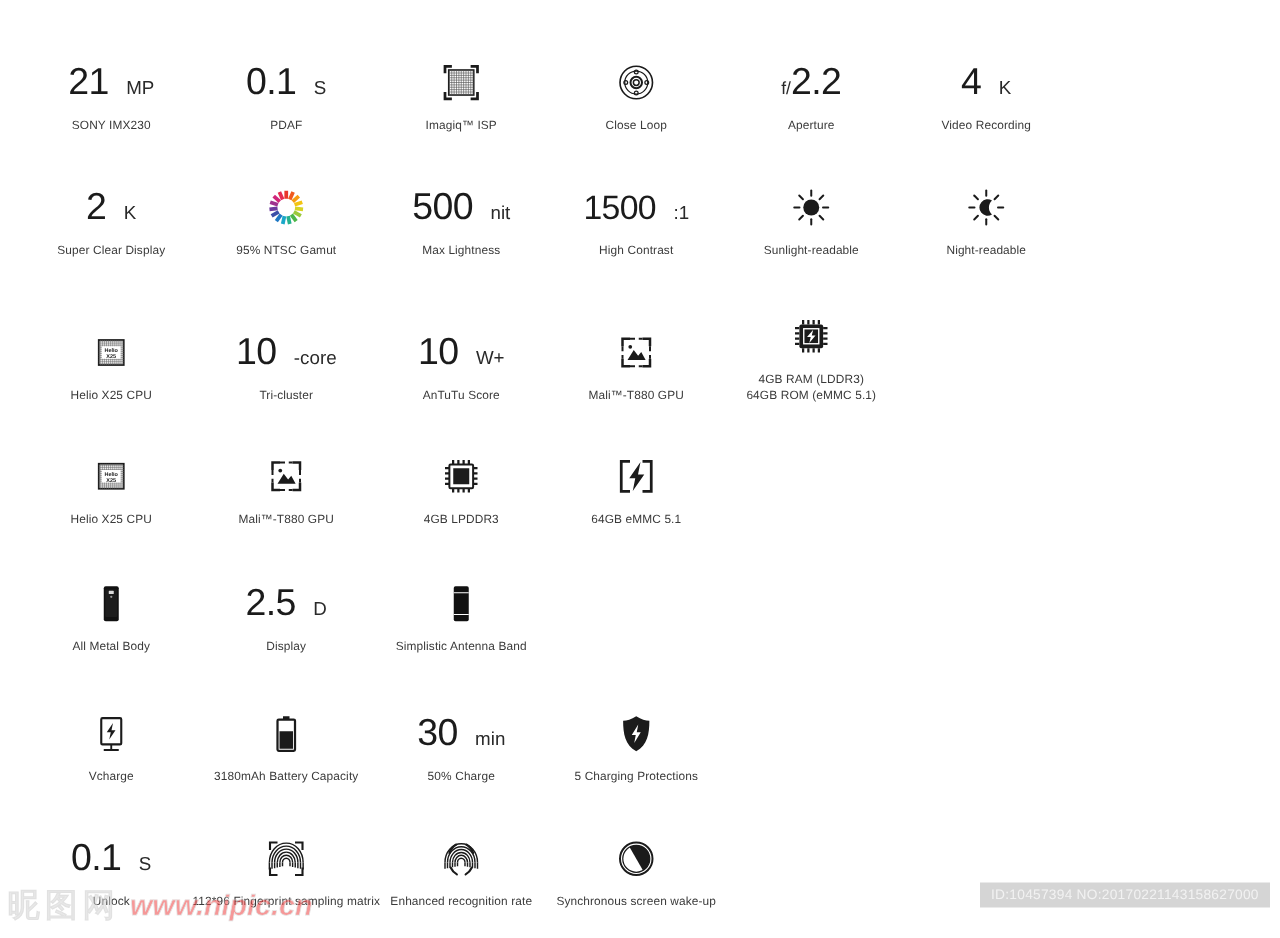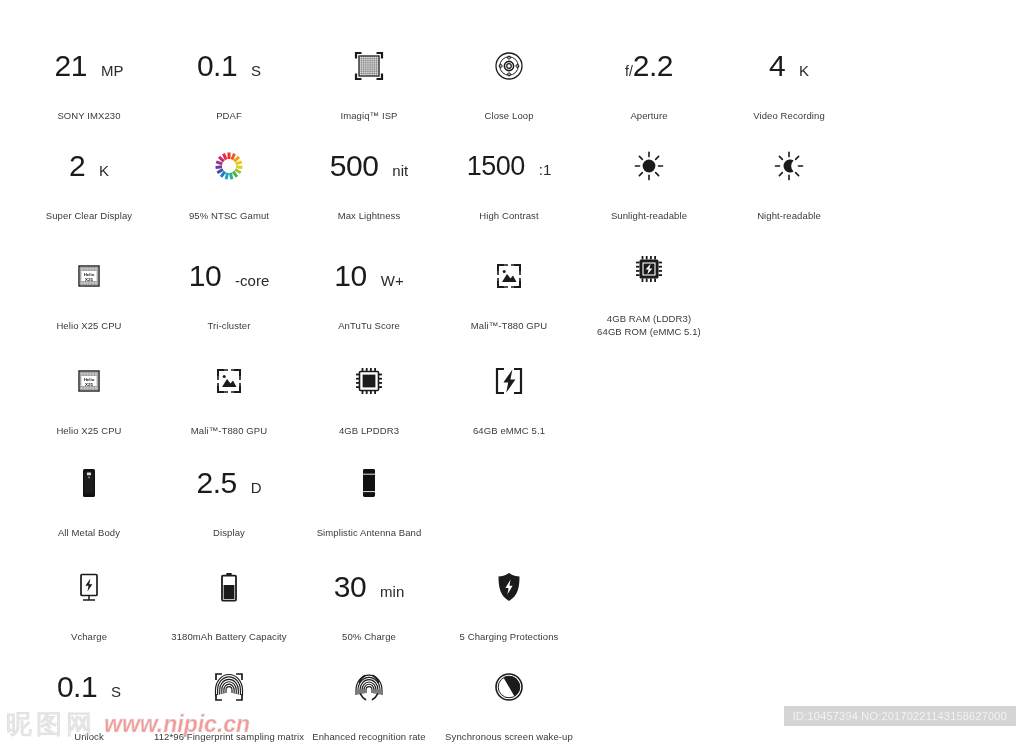--- a/index.html
+++ b/index.html
@@ -8,33 +8,33 @@
     background:#ffffff;
     font-family:"Liberation Sans","DejaVu Sans",sans-serif;
     color:#2b2b2b;
     overflow:hidden;
     position:relative;
   }
   .sheet{position:relative;width:1024px;height:750px;}
 
   .row{position:absolute;left:0;width:1024px;display:flex;}
   .cell{width:140px;flex:0 0 140px;display:flex;flex-direction:column;
-        align-items:center;justify-content:center;}
+        align-items:center;justify-content:flex-end;}
 
   
   .stat{display:flex;align-items:baseline;justify-content:center;
         height:42px;line-height:42px;white-space:nowrap;}
   .stat .big{font-size:30px;font-weight:300;letter-spacing:-0.5px;color:#1b1b1b;}
   .stat .big.small-big{font-size:27px;}
   .stat .sub{font-size:15px;font-weight:400;color:#2a2a2a;margin-left:14px;}
   .stat .pre{font-size:14px;font-weight:400;color:#2a2a2a;margin-right:0px;}
   .stat .word{font-size:29px;font-weight:300;color:#1b1b1b;letter-spacing:0px;}
 
   .icon{height:42px;display:flex;align-items:center;justify-content:center;}
-  .caption{font-size:9.5px;color:#3a3a3a;text-align:center;margin-top:22px;
+  .caption{font-size:9.5px;color:#3a3a3a;text-align:center;margin-top:7px;
            line-height:13px;letter-spacing:0.1px;white-space:nowrap;}
   .caption.wrap{white-space:normal;width:150px;}
 
   
   .wm-left{position:absolute;left:6px;bottom:8px;display:flex;align-items:center;
            opacity:.55;pointer-events:none;}
   .wm-cjk{font-size:26px;color:#d8d8d8;letter-spacing:4px;
           -webkit-text-stroke:1px #c9c9c9;font-family:Liberation Mono, monospace;}
   .wm-url{font-size:23px;color:#ef4444;font-style:italic;font-weight:700;margin-left:8px;
           -webkit-text-stroke:0.6px #cfcfcf;}

